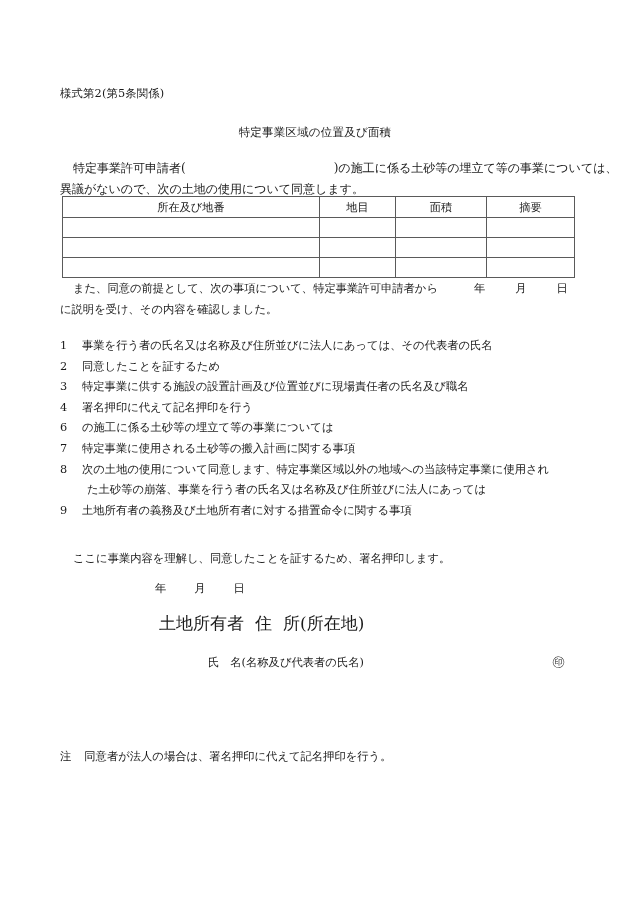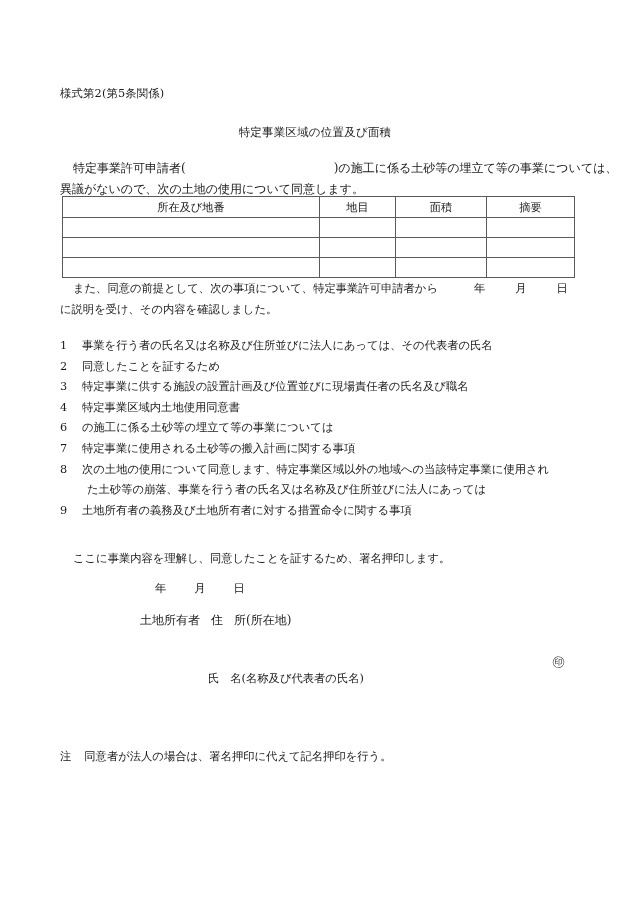--- a/index.html
+++ b/index.html
@@ -134,33 +134,32 @@
     position: absolute;
     left: 127px;
     top: 581px;
     font-size: 11.3px;
     white-space: nowrap;
   }
   .d-gap { display: inline-block; width: 28px; }
   
   .sig-owner {
     position: absolute;
-    left: 140px;
+    left: 159px;
     top: 612px;
-    font-size: 12px;
+    font-size: 17px;
     white-space: nowrap;
   }
   .sig-gap { display: inline-block; width: 11px; }
   .sig-name {
     position: absolute;
     left: 208px;
     top: 655px;
     font-size: 11.3px;
     white-space: nowrap;
-    margin-top: 16px;
   }
   .seal {
     position: absolute;
     left: 552px;
     top: 654px;
     font-size: 13px;
     line-height: 16px;
     white-space: nowrap;
   }
   
@@ -228,21 +227,21 @@
       <span class="line2">に説明を受け、その内容を確認しました。</span>
     </div>
 
     <div class="item-list">
       <span class="item"><span class="item-num">1</span><span>事業を行う者の氏名又は名称及び住所並びに法人にあっては、その代表者の氏名</span></span>
 
       <span class="item"><span class="item-num">2</span><span>同意したことを証するため</span></span>
 
       <span class="item"><span class="item-num">3</span><span>特定事業に供する施設の設置計画及び位置並びに現場責任者の氏名及び職名</span></span>
 
-      <span class="item"><span class="item-num">4</span><span>特定事業区域内土地使用同意書</span></span>
+      <span class="item"><span class="item-num">4</span><span>署名押印に代えて記名押印を行う</span></span>
 
 
       <span class="item"><span class="item-num">6</span><span>の施工に係る土砂等の埋立て等の事業については</span></span>
 
       <span class="item"><span class="item-num">7</span><span>特定事業に使用される土砂等の搬入計画に関する事項</span></span>
 
       <span class="item"><span class="item-num">8</span><span>次の土地の使用について同意します、特定事業区域以外の地域への当該特定事業に使用され</span></span>
       <span class="item-cont">た土砂等の崩落、事業を行う者の氏名又は名称及び住所並びに法人にあっては</span>
 
       <span class="item"><span class="item-num">9</span><span>土地所有者の義務及び土地所有者に対する措置命令に関する事項</span></span>

